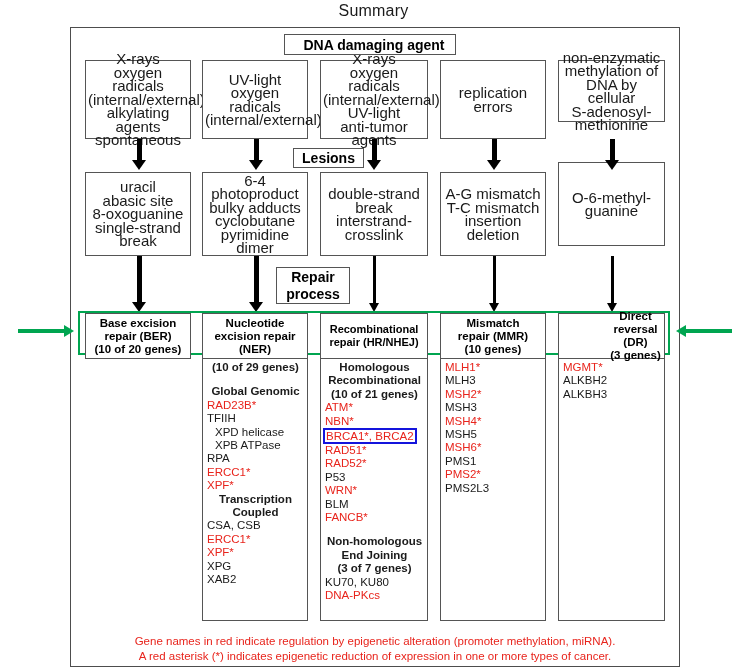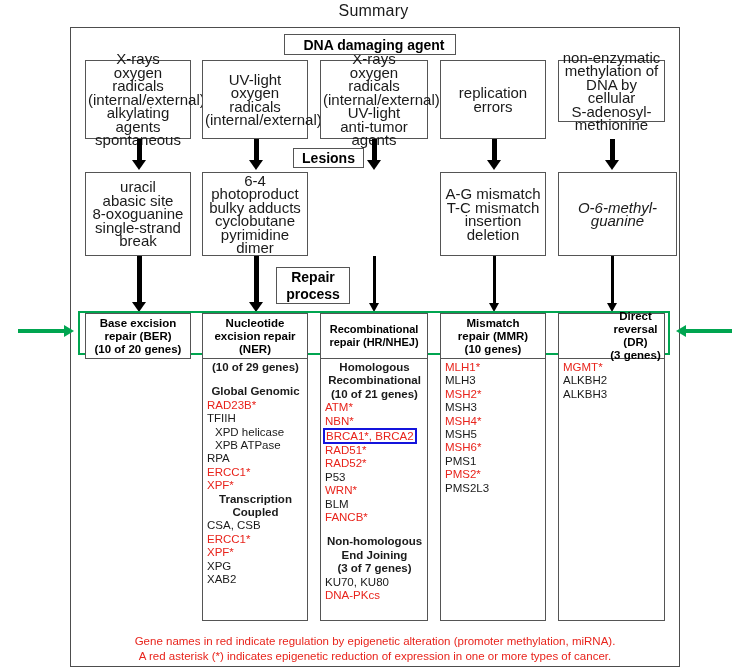--- a/index.html
+++ b/index.html
@@ -245,27 +245,33 @@
 abasic site
 8-oxoguanine
 single-strand break</div>
   </div>
   <div class="box" style="left:202px; top:172px; width:106px; height:84px;">
     <div class="inner" style="white-space:pre-line;">6-4 photoproduct
 bulky adducts
 cyclobutane
 pyrimidine dimer</div>
   </div>
+  <div class="box" style="left:320px; top:172px; width:108px; height:84px;">
+    <div class="inner" style="white-space:pre-line;">double-strand
+break
+interstrand-
+crosslink</div>
+  </div>
   <div class="box" style="left:440px; top:172px; width:106px; height:84px;">
     <div class="inner" style="white-space:pre-line;">A-G mismatch
 T-C mismatch
 insertion
 deletion</div>
   </div>
-  <div class="box" style="left:558px; top:172px; width:119px; height:84px;font-style:italic;">
+  <div class="box" style="left:558px; top:162px; width:107px; height:84px;">
     <div class="inner" style="white-space:pre-line;">O-6-methyl-
 guanine</div>
   </div>
 
   <div class="arrow" style="left:131px; top:256px; width:16px; height:56px;">
     <span class="shaft" style="height:46px;"></span>
     <span class="head"></span>
   </div>
   <div class="arrow" style="left:248px; top:256px; width:16px; height:56px;">
     <span class="shaft" style="height:46px;"></span>

